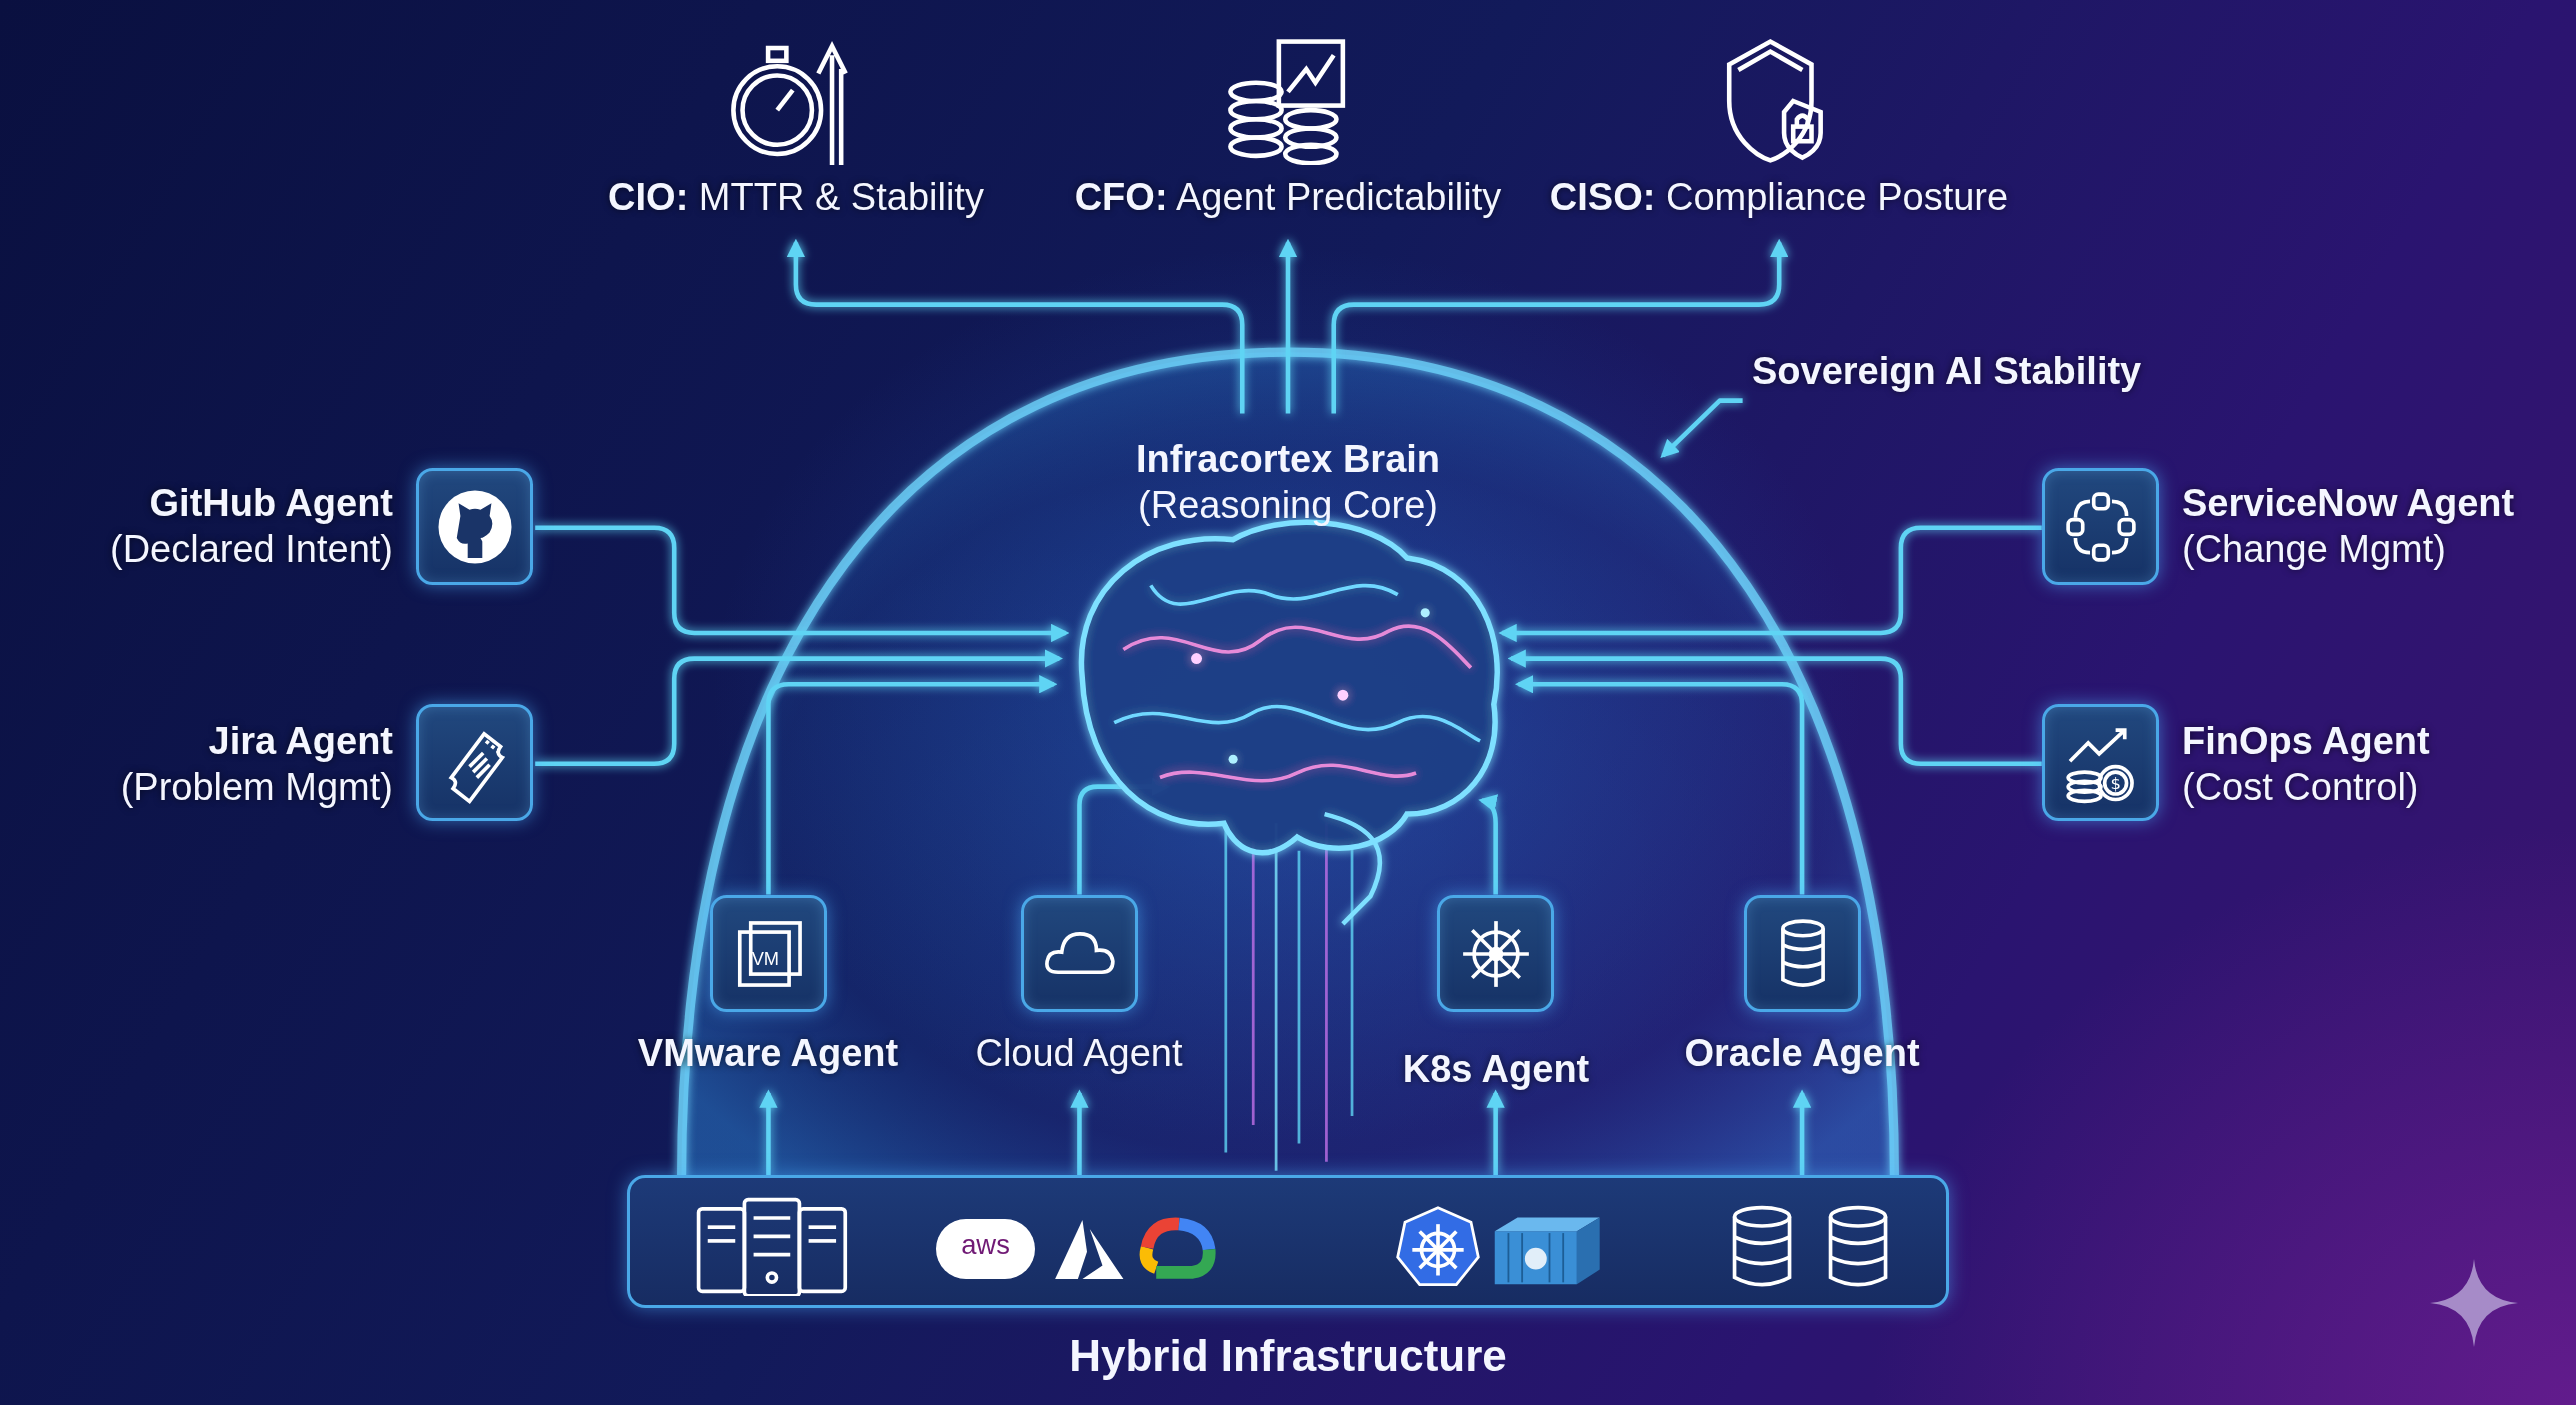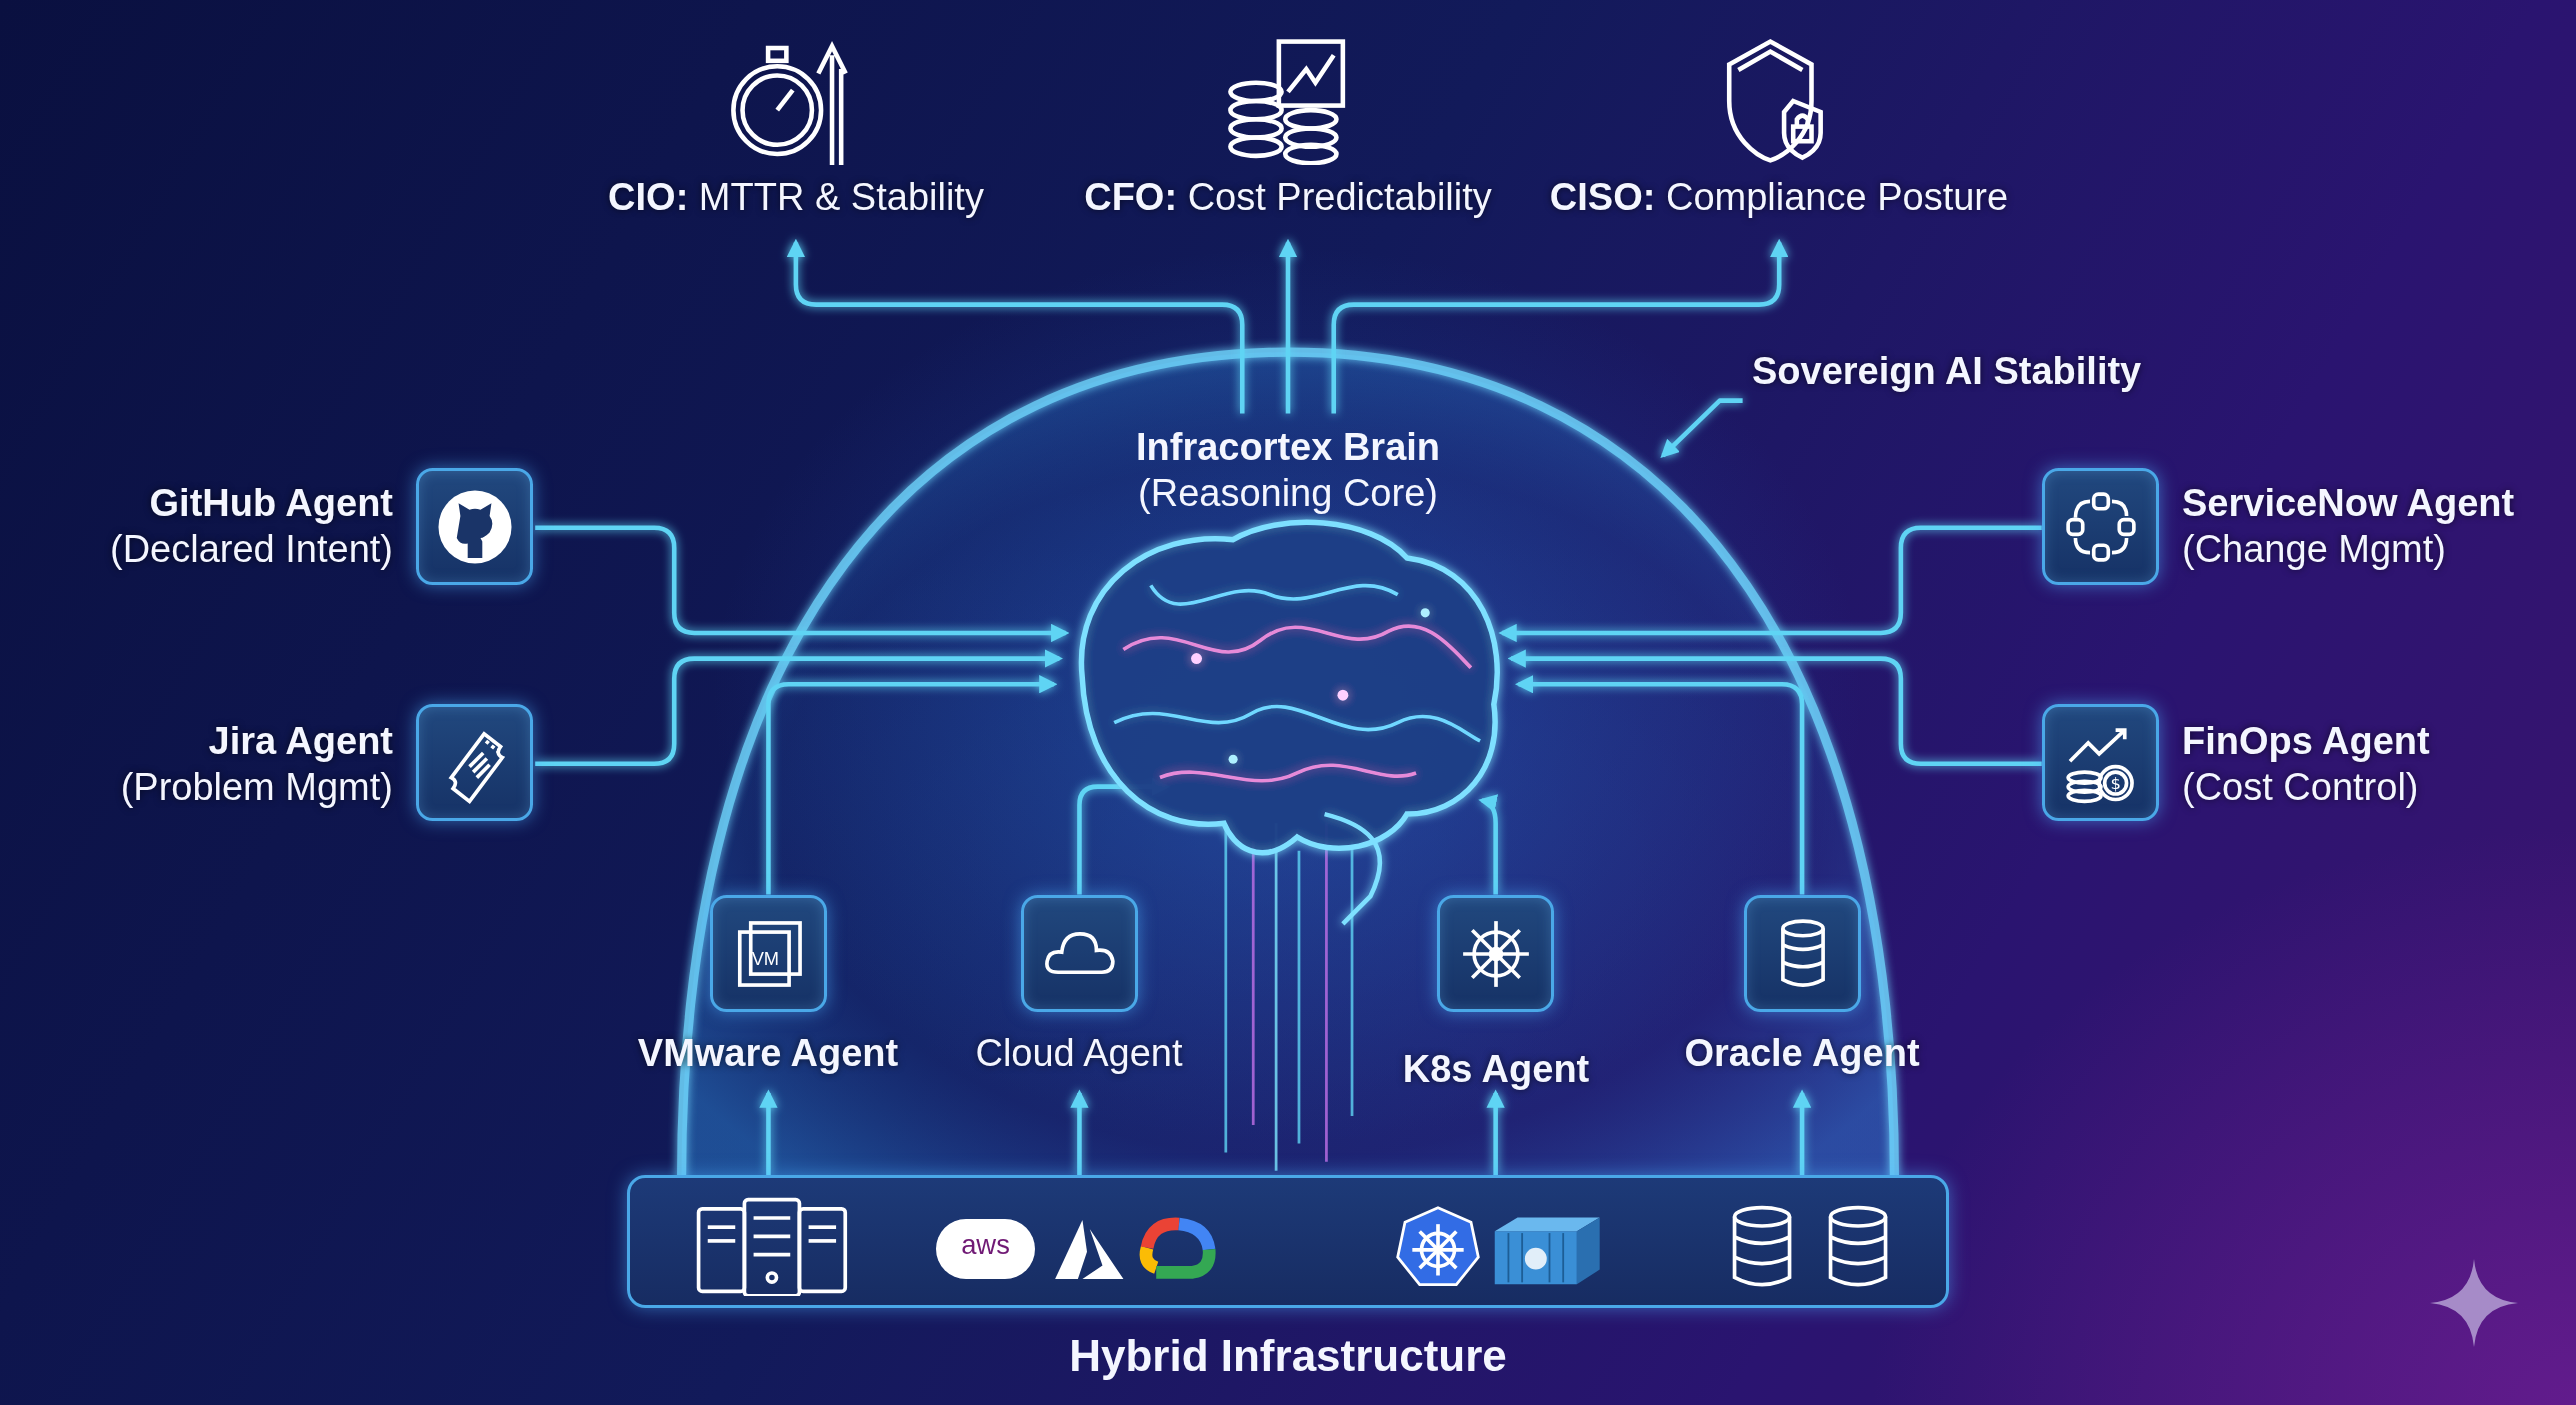--- a/index.html
+++ b/index.html
@@ -122,38 +122,38 @@
     <rect x="60" y="5" width="70" height="70"></rect>
     <path d="M70,60 L90,35 L100,50 L120,20"></path>
     <ellipse cx="35" cy="60" rx="28" ry="10"></ellipse>
       <ellipse cx="35" cy="80" rx="28" ry="10"></ellipse>
       <ellipse cx="35" cy="100" rx="28" ry="10"></ellipse>
       <ellipse cx="35" cy="120" rx="28" ry="10"></ellipse>
     <ellipse cx="95" cy="90" rx="28" ry="10"></ellipse>
       <ellipse cx="95" cy="110" rx="28" ry="10"></ellipse>
       <ellipse cx="95" cy="128" rx="28" ry="10"></ellipse>
   </svg>
-  <div class="lbl kpi" style="left:0;top:139px;"><b>CFO:</b> <span>Cost Predictability</span></div>
+  <div class="lbl kpi" style="left:0;top:139px;"><b>CFO:</b> <span>Agent Predictability</span></div>
 </div>
 <div class="abs" style="left:1779px;top:37px;">
   <svg class="abs" style="left:-59px;top:0" width="119" height="128" viewBox="0 0 130 140" fill="none" stroke="#fff" stroke-width="5">
     <path d="M10,30 L55,5 L100,30 L100,70 C100,110 70,130 55,135 C40,130 10,110 10,70 Z"></path>
     <path d="M20,36 L55,16 L90,36"></path>
     <path d="M80,70 L110,82 L110,105 C110,122 95,130 90,132 C85,130 70,122 70,105 L70,82 Z"></path>
     <rect x="80" y="98" width="20" height="16"></rect>
       <path d="M84,98 L84,90 Q90,82 96,90 L96,98"></path>
   </svg>
   <div class="lbl kpi" style="left:0;top:139px;"><b>CISO:</b> <span>Compliance Posture</span></div>
 </div>
 
 <div class="lbl" style="left:1752px;top:348px;">
   <div class="agent-title">Sovereign AI Stability</div>
 </div>
 
-<div class="center-lbl" style="left:1288px;top:424px;">
+<div class="center-lbl" style="left:1288px;top:436px;">
   <div class="agent-title">Infracortex Brain</div>
   <div class="agent-sub">(Reasoning Core)</div>
 </div>
 
 <div class="lbl right" style="right:2183px;top:480px;">
   <div class="agent-title">GitHub Agent</div>
   <div class="agent-sub">(Declared Intent)</div>
 </div>
 <div class="box" style="left:416px;top:468px;">
   <svg viewBox="0 0 92 92">

